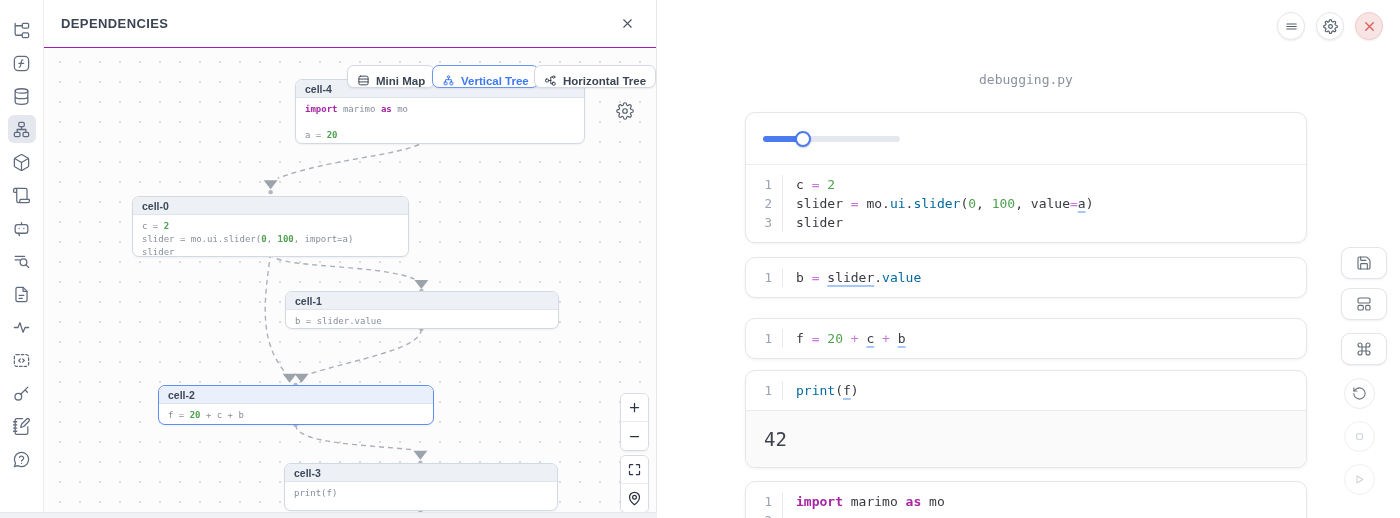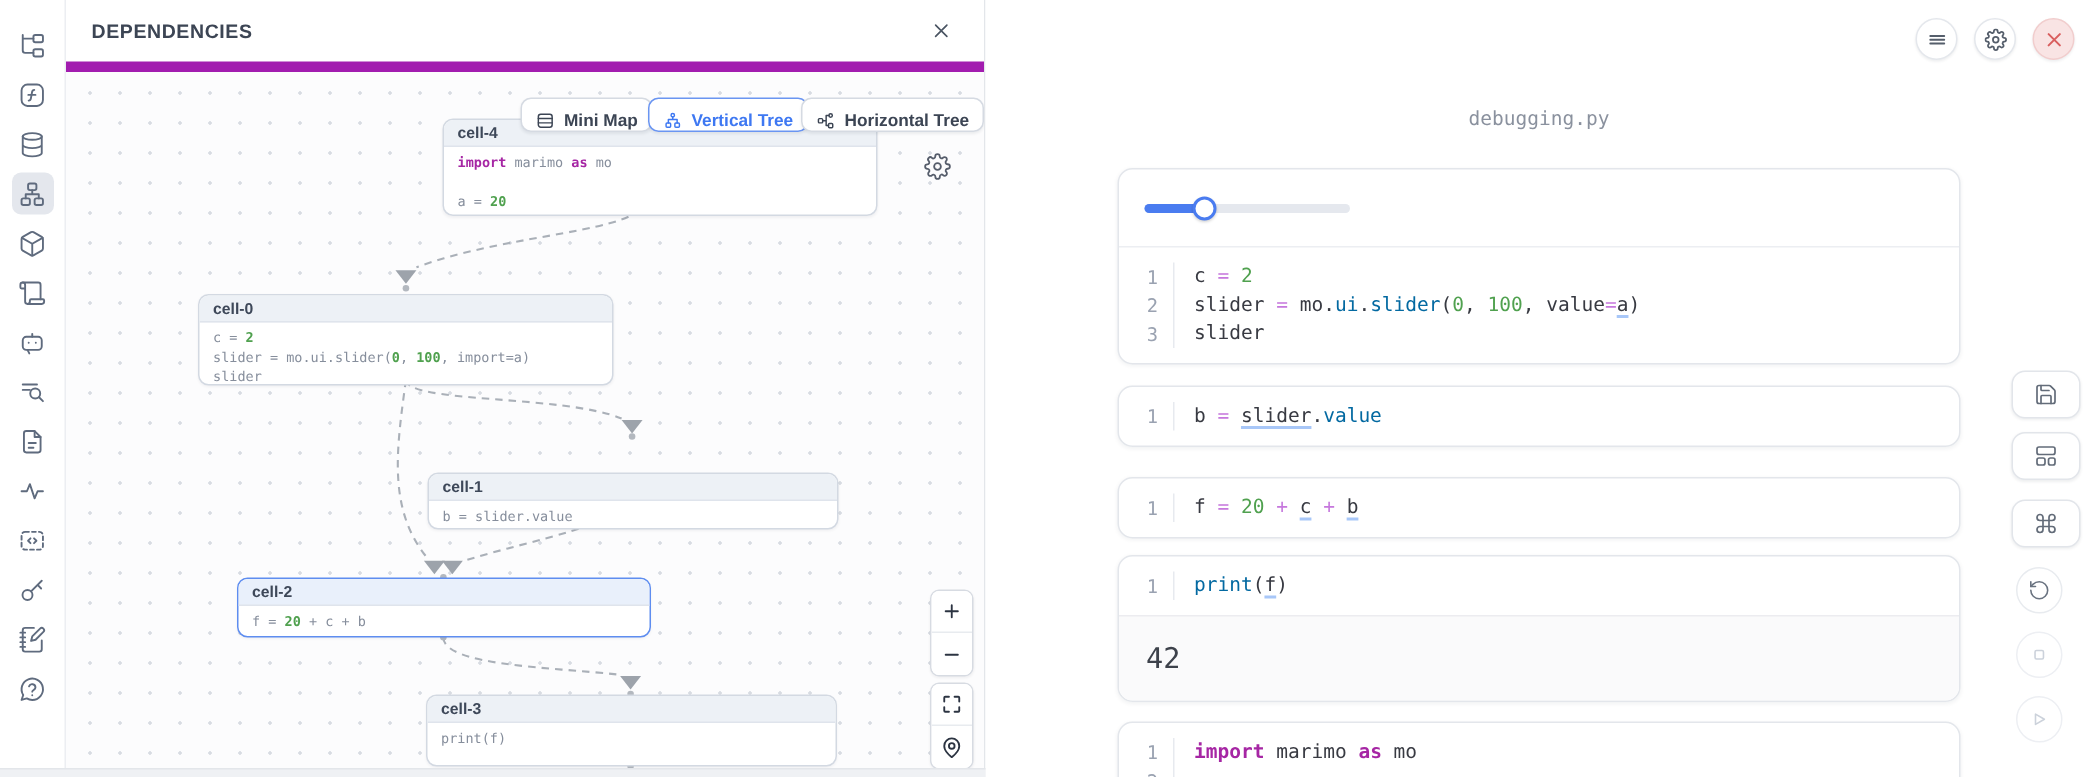--- a/index.html
+++ b/index.html
@@ -10,21 +10,21 @@
   
   .rail { width:44px; flex:0 0 44px; border-right:1px solid #eceef2; background:#fff;
           display:flex; flex-direction:column; align-items:center; padding-top:16px; gap:5px; z-index:6; }
   .rail-item { width:28px; height:28px; border-radius:6px; display:flex; align-items:center; justify-content:center;
                color:#5f6b7e; cursor:pointer; }
   .rail-item.active { background:#e4e7ed; }
   .rail-item svg { width:19px; height:19px; }
 
   
   .dep-panel { width:613px; flex:0 0 613px; position:relative; background:#fff; border-right:1px solid #e3e6ea; }
-  .dep-header { height:48px; display:flex; align-items:center; padding:4px 17px; border-bottom:7px solid #a21caf; background:#fff; }
+  .dep-header { height:48px; display:flex; align-items:center; padding:4px 17px; border-bottom:1px solid #a21caf; background:#fff; }
   .dep-title { font-size:13px; font-weight:700; letter-spacing:.4px; color:#3c4554; }
   .dep-close { margin-left:auto; background:none; border:none; font-size:18px; line-height:1; color:#4b5563; cursor:pointer;
                width:24px; height:24px; display:flex; align-items:center; justify-content:center; }
   .graph { position:absolute; top:48px; left:0; right:0; bottom:6px; overflow:hidden;
            background-color:#fcfcfd;
            background-image:radial-gradient(#d8dce2 1px, transparent 1.3px);
            background-size:20px 20px; background-position:6px 4px; }
   .graph svg.edges { position:absolute; inset:0; width:100%; height:100%; }
 
   .gnode { position:absolute; background:#fff; border:1px solid #d3d9e2; border-radius:7px;
@@ -268,21 +268,21 @@
           </div>
         </div>
         <div class="gnode" style="left: 88px; top: 148px; width: 277px; height: 61px;">
           <div class="gnode-header">cell-0</div>
           <div class="graph-code">
             <div class="gl"><span class="tk">c = </span><span class="tk tk-num">2</span></div>
             <div class="gl"><span class="tk">slider = mo.ui.slider(</span><span class="tk tk-num">0</span><span class="tk">, </span><span class="tk tk-num">100</span><span class="tk">, import=a)</span></div>
             <div class="gl"><span class="tk">slider</span></div>
           </div>
         </div>
-        <div class="gnode" style="left: 241px; top: 243px; width: 274px; height: 38px; margin-top: 24px;">
+        <div class="gnode" style="left: 241px; top: 243px; width: 274px; height: 38px;">
           <div class="gnode-header">cell-1</div>
           <div class="graph-code">
             <div class="gl"><span class="tk">b = slider.value</span></div>
           </div>
         </div>
         <div class="gnode selected" style="left: 114px; top: 337px; width: 276px; height: 40px;">
           <div class="gnode-header">cell-2</div>
           <div class="graph-code">
             <div class="gl"><span class="tk">f = </span><span class="tk tk-num">20</span><span class="tk"> + c + b</span></div>
           </div>

